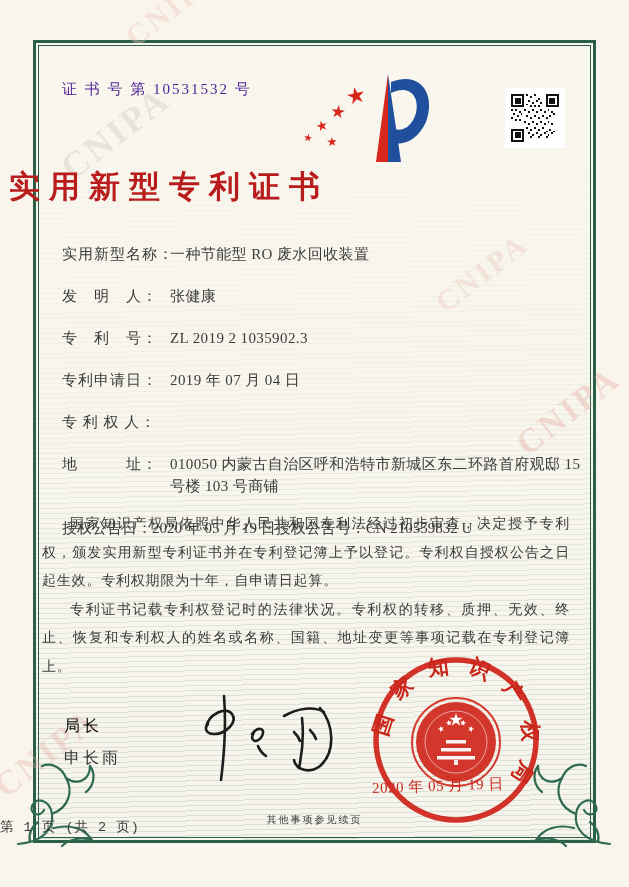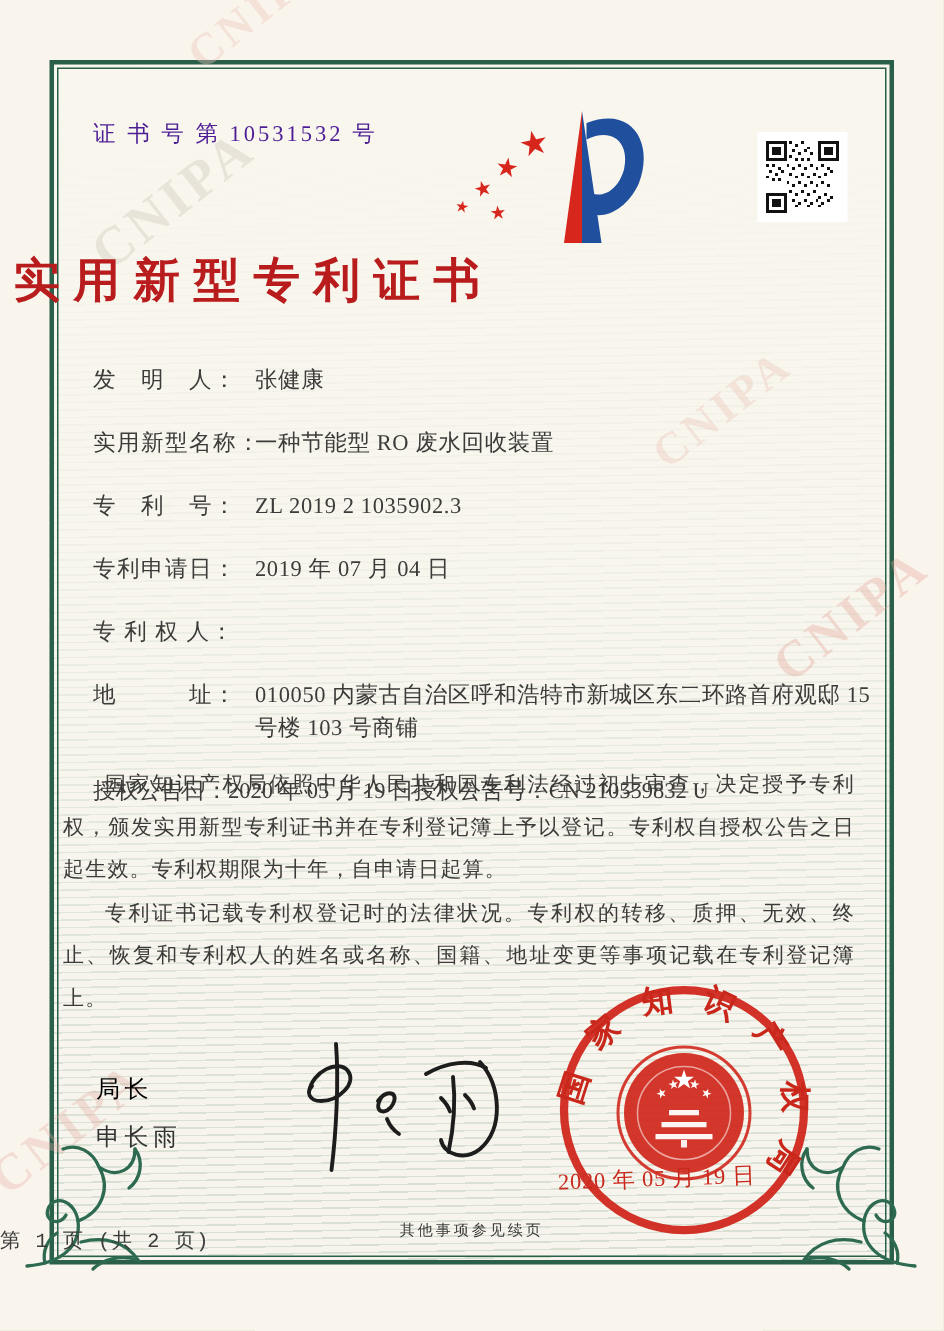--- a/index.html
+++ b/index.html
@@ -198,26 +198,26 @@
       <rect x="12" y="24" width="1" height="1"></rect>
         <rect x="16" y="24" width="1" height="1"></rect>
         <rect x="20" y="24" width="1" height="1"></rect>
     </g>
   </svg>
 
   <div class="title">实用新型专利证书</div>
 
   <div class="fields">
     <div class="row">
+      <span class="lbl">实用新型名称：</span>
+      <span class="val">一种节能型 RO 废水回收装置</span>
+    </div>
+    <div class="row">
       <span class="lbl">发　明　人：</span>
       <span class="val">张健康</span>
-    </div>
-    <div class="row">
-      <span class="lbl">实用新型名称：</span>
-      <span class="val">一种节能型 RO 废水回收装置</span>
     </div>
     <div class="row">
       <span class="lbl">专　利　号：</span>
       <span class="val">ZL 2019 2 1035902.3</span>
     </div>
     <div class="row">
       <span class="lbl">专利申请日：</span>
       <span class="val">2019 年 07 月 04 日</span>
     </div>
     <div class="row">

